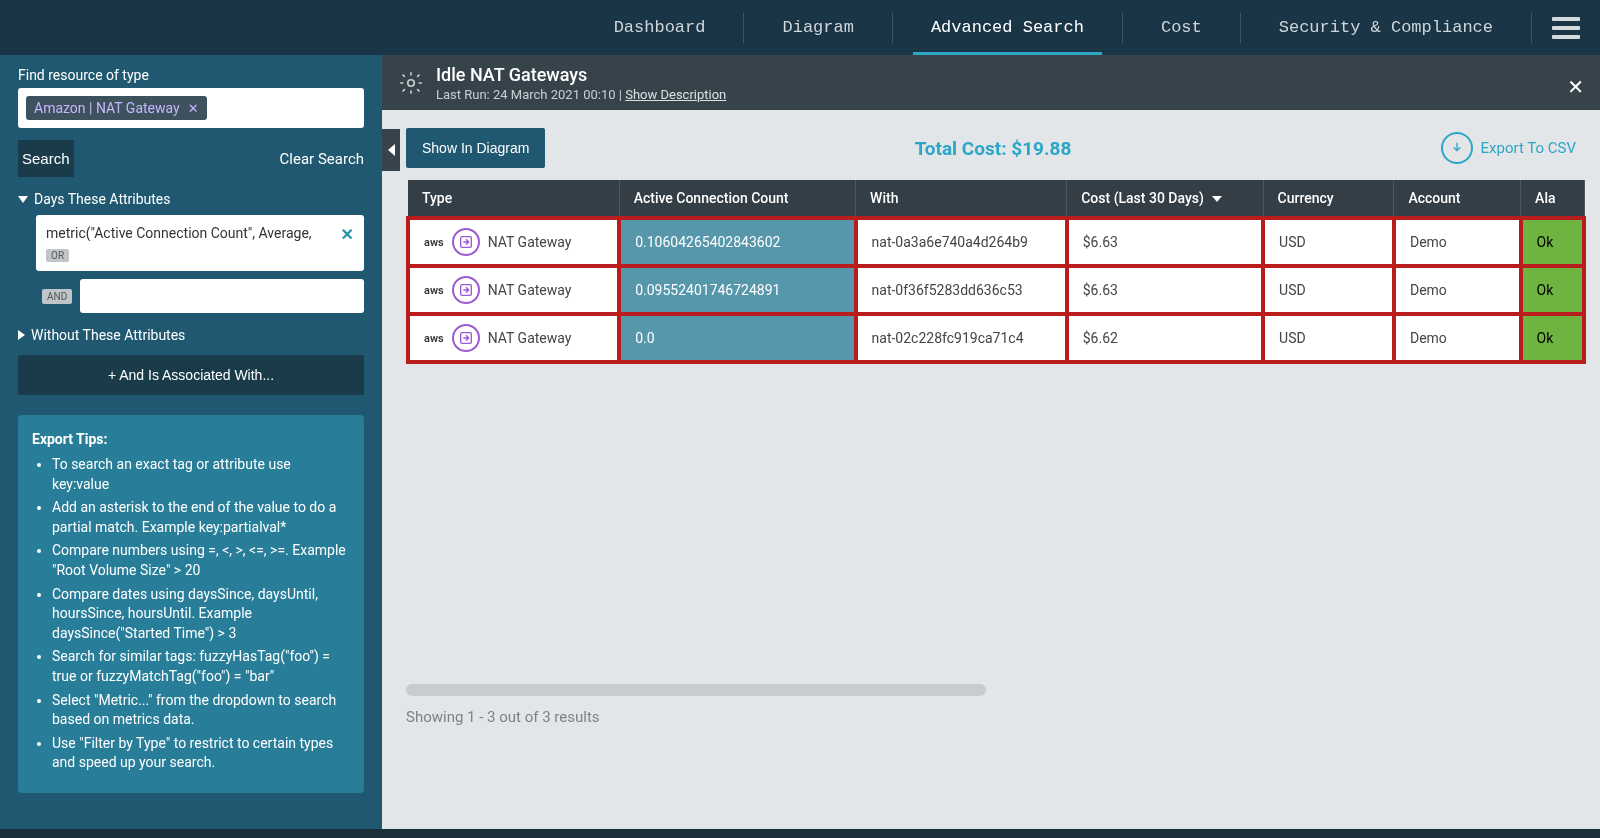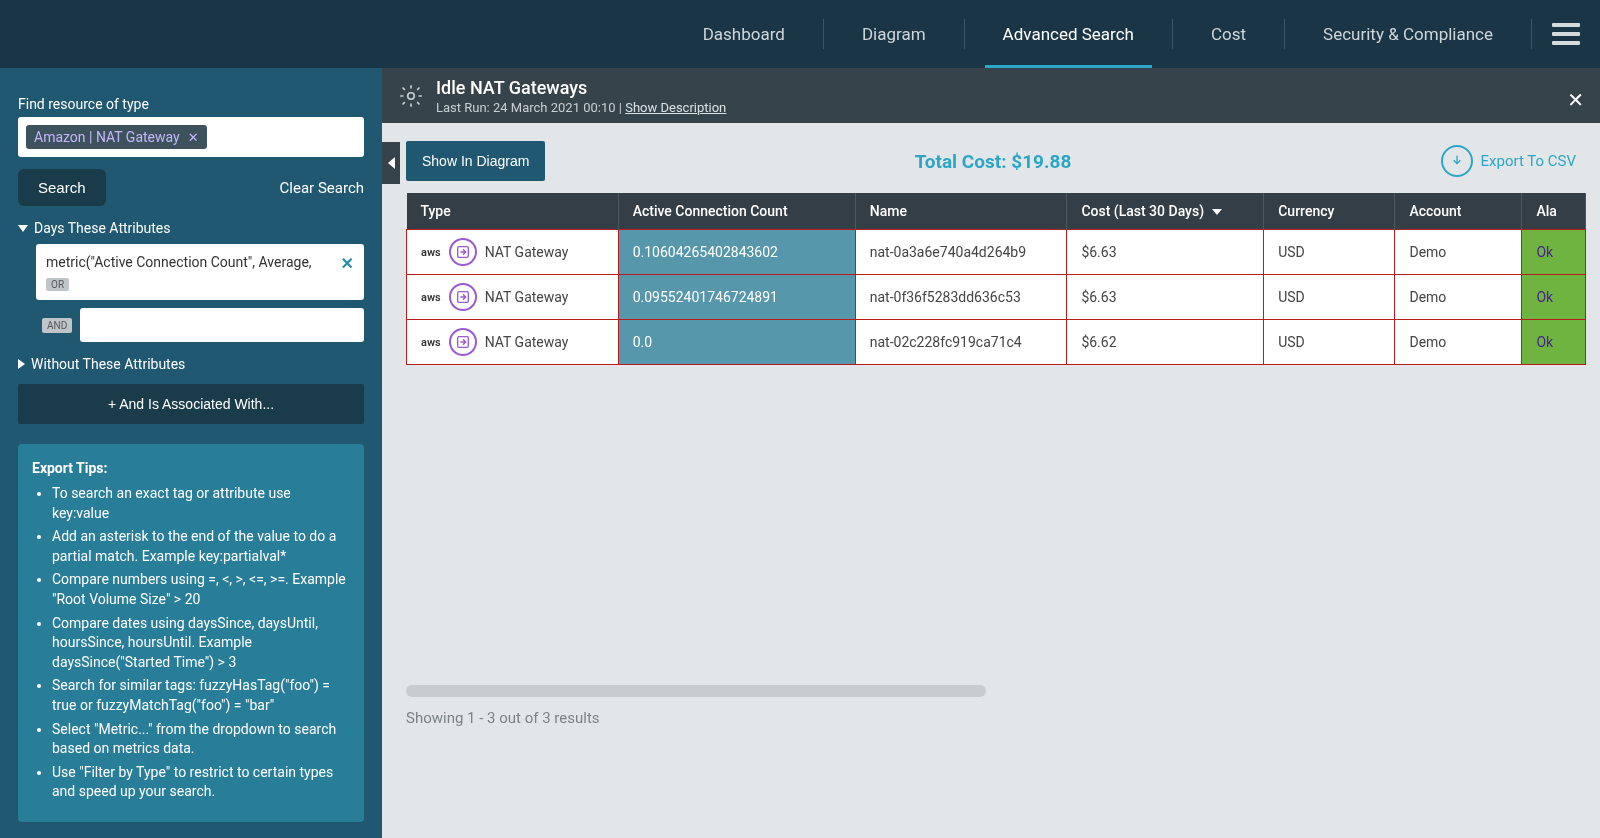--- a/index.html
+++ b/index.html
@@ -1,40 +1,40 @@
 <!DOCTYPE html>
 <html><head>
 <meta charset="utf-8">
 <style>
 * { box-sizing: border-box; margin: 0; padding: 0; }
 body { font-family: -apple-system, BlinkMacSystemFont, "Segoe UI", Roboto, Helvetica, Arial, sans-serif; background: #1a2f3a; width: 1600px; height: 838px; overflow: hidden; }
 
 
-.topnav { background: #1a3545; height: 68px; display: flex; align-items: center; justify-content: flex-end; padding: 0 20px 0 0; }
+.topnav { background: #1a3545; height: 55px; display: flex; align-items: center; justify-content: flex-end; padding: 0 20px 0 0; font-family: Liberation Mono, monospace; }
 .nav-tabs { display: flex; align-items: center; height: 100%; }
 .nav-tab { color: #cfd6da; font-size: 17px; padding: 0 38px; height: 100%; display: flex; align-items: center; position: relative; cursor: pointer; }
 .nav-divider { width: 1px; height: 30px; background: #3b5563; }
 .nav-tab.active { color: #fff; }
 .nav-tab.active::after { content: ""; position: absolute; bottom: 0; left: 20px; right: 20px; height: 3px; background: #2ba6c7; }
 .hamburger { width: 28px; height: 22px; margin-left: 20px; cursor: pointer; display: flex; flex-direction: column; justify-content: space-between; }
 .hamburger span { height: 4px; background: #d5dadd; border-radius: 1px; }
 
 
 .layout { display: flex; height: calc(838px - 64px); }
 .sidebar { width: 382px; background: #1f5870; padding: 12px 18px 0 18px; overflow: auto; color: #fff; }
 .sidebar-inner { width: 100%; }
 .main { flex: 1; display: flex; flex-direction: column; background: #e3e6e8; position: relative; }
 
 
-.field-label { font-size: 14px; color: #fff; margin-bottom: 5px; margin-top: 16px; }
+.field-label { font-size: 14px; color: #fff; margin-bottom: 5px; }
 .type-input { background: #fff; border-radius: 3px; padding: 6px 8px; min-height: 40px; display: flex; align-items: center; }
 .type-tag { background: #3e525d; color: #c4b5fd; font-size: 14px; padding: 4px 8px; border-radius: 3px; display: flex; align-items: center; gap: 8px; }
 .type-tag .x { cursor: pointer; font-size: 13px; }
 
-.search-btn { background: #1a3c4a; color: #fff; border: none; padding: 10px 20px; font-size: 15px; cursor: pointer; border-radius: 6px; }
+.search-btn { background: #1a3c4a; color: #fff; border: none; padding: 10px 4px; font-size: 15px; cursor: pointer; border-radius: 0; }
 .clear-link { color: #fff; font-size: 15px; cursor: pointer; }
 .row-between { display: flex; justify-content: space-between; align-items: center; margin: 12px 0; }
 
 .collapse-hdr { display: flex; align-items: center; gap: 6px; font-size: 14px; color: #fff; margin: 14px 0 8px 0; cursor: pointer; }
 .caret-down { width: 0; height: 0; border-left: 5px solid transparent; border-right: 5px solid transparent; border-top: 7px solid #fff; }
 .caret-right { width: 0; height: 0; border-top: 5px solid transparent; border-bottom: 5px solid transparent; border-left: 7px solid #fff; }
 
 .attr-box { background: #fff; border-radius: 3px; padding: 10px 10px 8px 10px; position: relative; margin-left: 18px; margin-bottom: 8px; }
 .attr-text { color: #333; font-size: 14px; white-space: nowrap; overflow: hidden; text-overflow: ellipsis; }
 .attr-close { position: absolute; right: 10px; top: 10px; color: #2a8fa9; cursor: pointer; font-weight: bold; }
@@ -69,23 +69,23 @@
 .show-diag { background: #1f5870; color: #fff; border: none; padding: 12px 16px; font-size: 14px; cursor: pointer; border-radius: 2px; }
 .total-cost { color: #2ba6c7; font-size: 19px; font-weight: 700; }
 .export-csv { display: flex; align-items: center; gap: 8px; color: #2ba6c7; font-size: 15px; cursor: pointer; }
 .export-icon { width: 32px; height: 32px; border: 2px solid #2ba6c7; border-radius: 50%; display: flex; align-items: center; justify-content: center; }
 
 
 .table-wrap { margin: 0 0 0 24px; overflow-x: auto; }
 .data-table { border-collapse: collapse; min-width: 1180px; }
 .data-table th { background: #333e46; color: #fff; text-align: left; font-weight: 500; font-size: 14px; padding: 10px 14px; border-right: 1px solid #4a5860; position: relative; }
 .data-table th .sort-caret { display: inline-block; margin-left: 8px; width: 0; height: 0; border-left: 5px solid transparent; border-right: 5px solid transparent; border-top: 6px solid #fff; vertical-align: middle; }
-.data-table td { background: #fff; color: #444; font-size: 14px; padding: 8px 14px; border: 1px solid #b91c1c; height: 42px; }
+.data-table td { background: #fff; color: #444; font-size: 14px; padding: 8px 14px; border: 4px solid #b91c1c; height: 42px; }
 .data-table td.hl { background: #5797ab; color: #fff; }
-.data-table td.ok { background: #6fb341; color: #4c1d95; }
+.data-table td.ok { background: #6fb341; color: #000000; }
 .type-cell { display: flex; align-items: center; gap: 8px; }
 .aws-glyph { font-size: 11px; color: #333; font-weight: 600; }
 .nat-circle { width: 28px; height: 28px; border: 2px solid #9b59d3; border-radius: 50%; display: flex; align-items: center; justify-content: center; }
 .nat-circle svg { width: 16px; height: 16px; stroke: #9b59d3; fill: none; stroke-width: 2; }
 
 
 .col-type { width: 200px; }
 .col-conn { width: 224px; }
 .col-name { width: 200px; }
 .col-cost { width: 186px; }
@@ -206,21 +206,21 @@
         <span>Export To CSV</span>
       </div>
     </div>
 
     <div class="table-wrap">
       <table class="data-table">
         <thead>
           <tr>
             <th class="col-type">Type</th>
             <th class="col-conn">Active Connection Count</th>
-            <th class="col-name">Name</th>
+            <th class="col-name">With</th>
             <th class="col-cost"><span>Cost (Last 30 Days)</span><span class="sort-caret"></span></th>
             <th class="col-currency">Currency</th>
             <th class="col-account">Account</th>
             <th class="col-alarm">Ala</th>
           </tr>
         </thead>
         <tbody id="tbody">
             <tr>
     <td class="col-type">
       <div class="type-cell">

